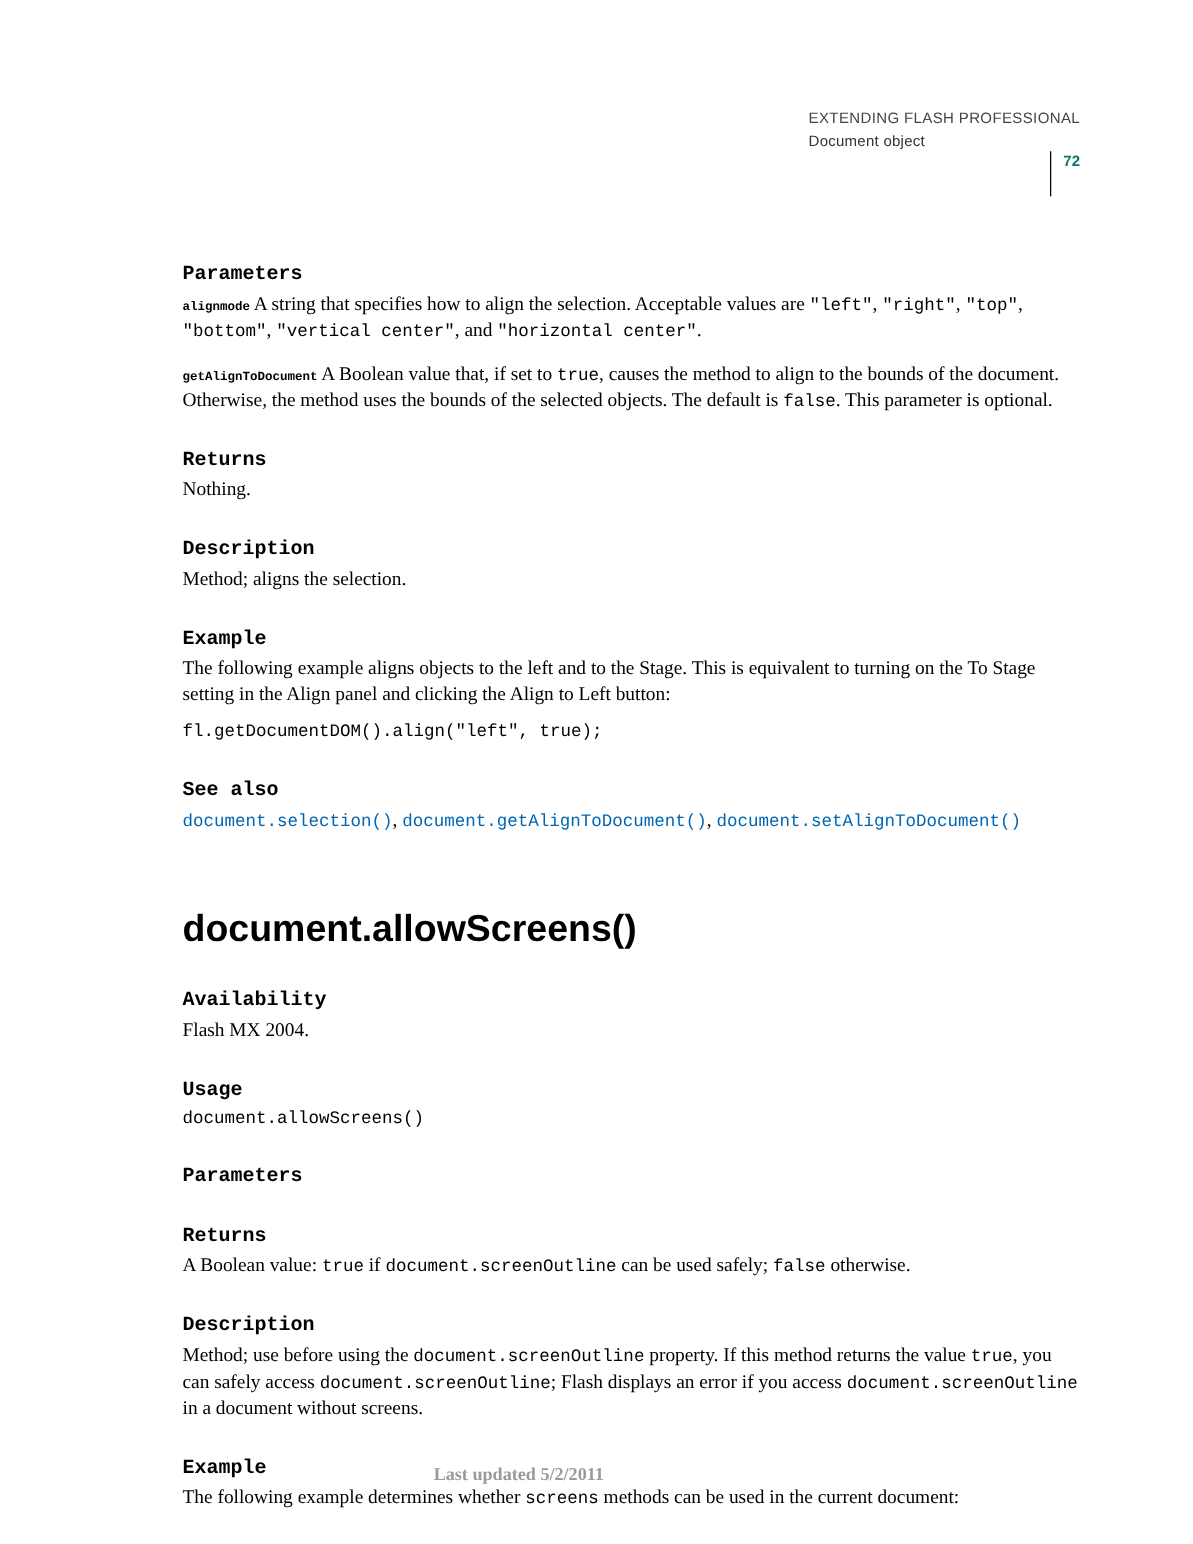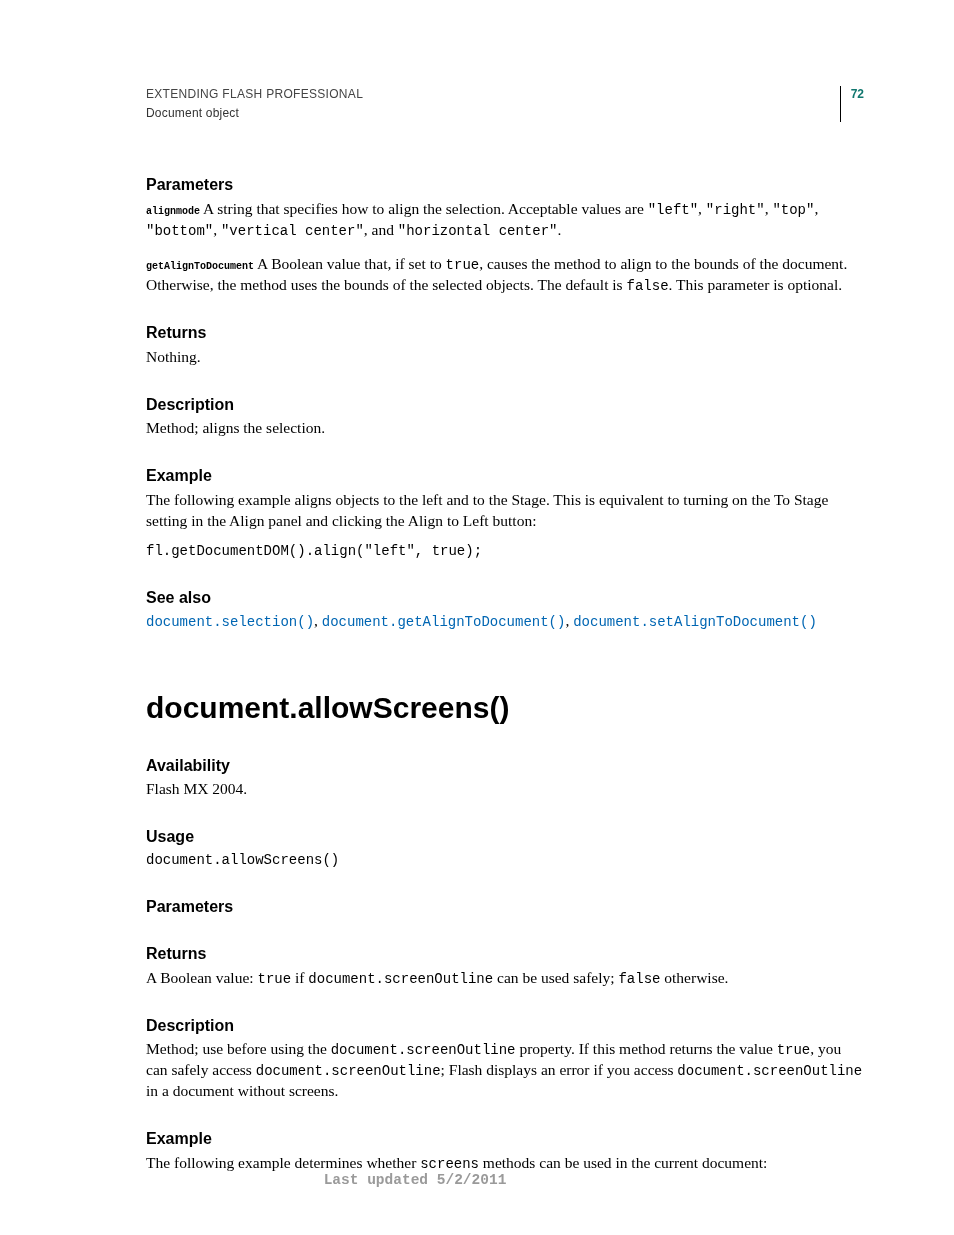--- a/index.html
+++ b/index.html
@@ -17,21 +17,22 @@
   .page {
     position: relative;
     box-sizing: border-box;
     width: 954px;
     height: 1235px;
     padding: 86px 90px 0 146px;
   }
   .header-row {
     display: flex;
     justify-content: space-between;
-    align-items: flex-start;
+    align-items: flex-end;
+    flex-direction: column;
   }
   .header-left {
     font-family: "Myriad Pro", "Helvetica Neue", Arial, sans-serif;
     font-size: 12px;
     letter-spacing: 0.3px;
     color: #444;
     text-transform: uppercase;
   }
   .header-sub {
     font-family: "Myriad Pro", "Helvetica Neue", Arial, sans-serif;
@@ -45,21 +46,21 @@
   .page-number-box {
     border-left: 1.5px solid #000;
     padding-left: 10px;
     min-height: 36px;
     font-family: "Myriad Pro", "Helvetica Neue", Arial, sans-serif;
     font-size: 12px;
     font-weight: 700;
     color: #0f766e;
   }
   .section-heading {
-    font-family: Liberation Sans, sans-serif;
+    font-family: Liberation Mono, monospace;
     font-weight: 700;
     font-size: 16px;
     margin-top: 26px;
     margin-bottom: 3px;
   }
   .section-heading.first { margin-top: 52px; }
   .body {
     font-size: 15.5px;
   }
   .mono {
@@ -92,21 +93,21 @@
   }
   .para {
     margin-top: 14px;
   }
   .footer {
     position: absolute;
     bottom: 44px;
     left: 0;
     width: 830px;
     text-align: center;
-    font-family: Liberation Mono, monospace;
+    font-family: Liberation Serif, serif;
     font-size: 14.5px;
     font-weight: 600;
     color: #9a9a9a;
   }
 </style>
 </head>
 <body>
 
 <div class="page">
 

